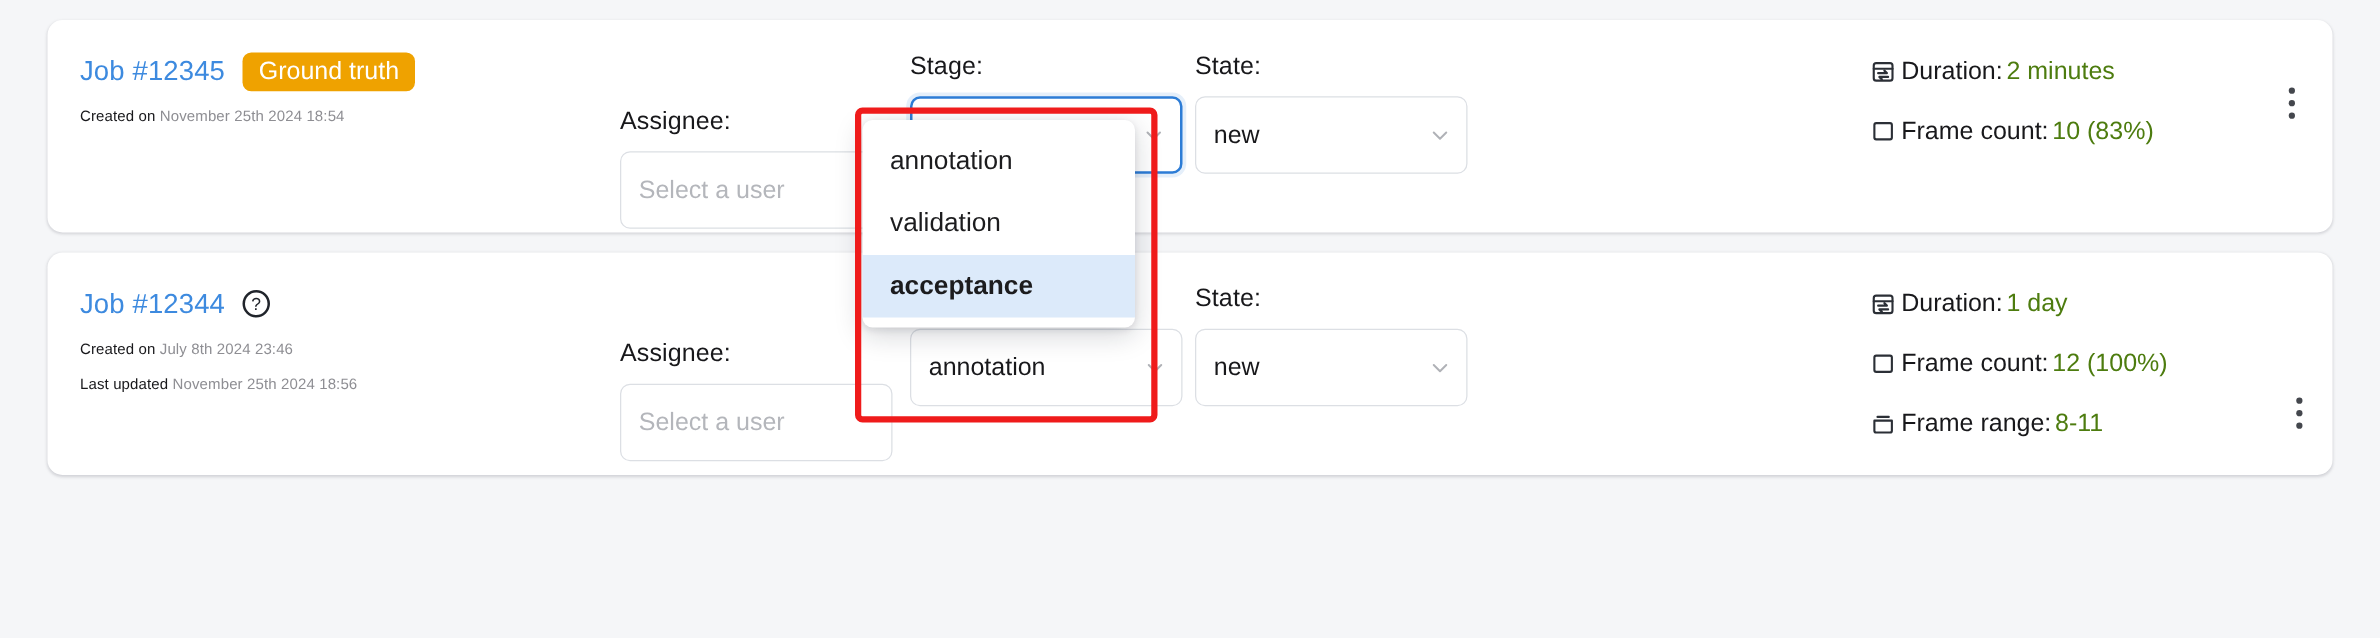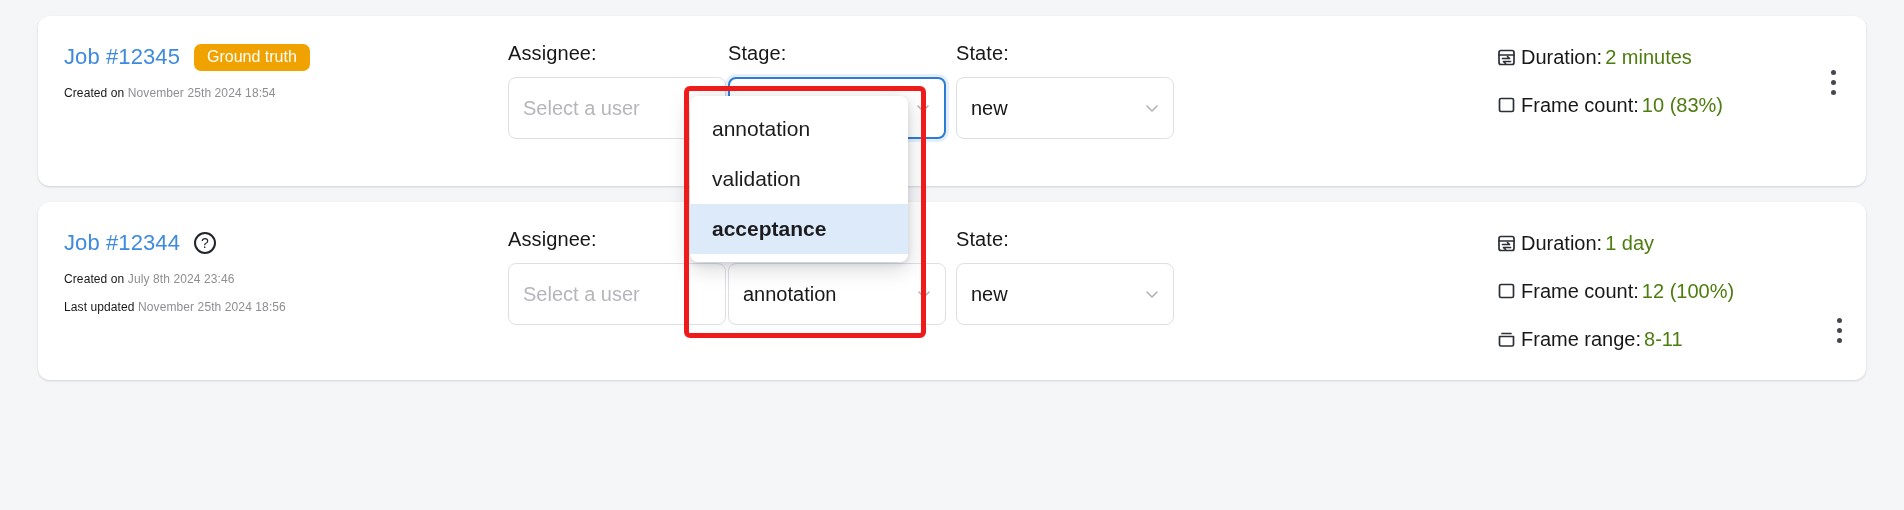--- a/index.html
+++ b/index.html
@@ -57,21 +57,21 @@
   .job-link {
     color: #3d8adf;
     font-size: 22px;
     letter-spacing: 0.1px;
     text-decoration: none;
     white-space: nowrap;
   }
   .badge-gt {
     background: #efa200;
     color: #ffffff;
-    font-size: 16px;
+    font-size: 20px;
     padding: 5px 13px 6px;
     border-radius: 7px;
     line-height: 1;
     white-space: nowrap;
   }
   .help-icon {
     width: 22px;
     height: 22px;
     border: 2px solid #20242b;
     border-radius: 50%;
@@ -128,21 +128,21 @@
     right: 14px;
     top: 50%;
     transform: translateY(-50%);
     width: 14px;
     height: 14px;
     color: #b0b2b7;
     display: block;
   }
   .chev svg { display: block; }
 
-  .col-assignee { left: 470px; }
+  .col-assignee { left: 458px; margin-top: 44px; }
   .col-stage    { left: 690px; }
   .col-state    { left: 918px; }
 
   
   .stats {
     position: absolute;
     right: 70px;
     top: 24px;
     width: 300px;
   }

